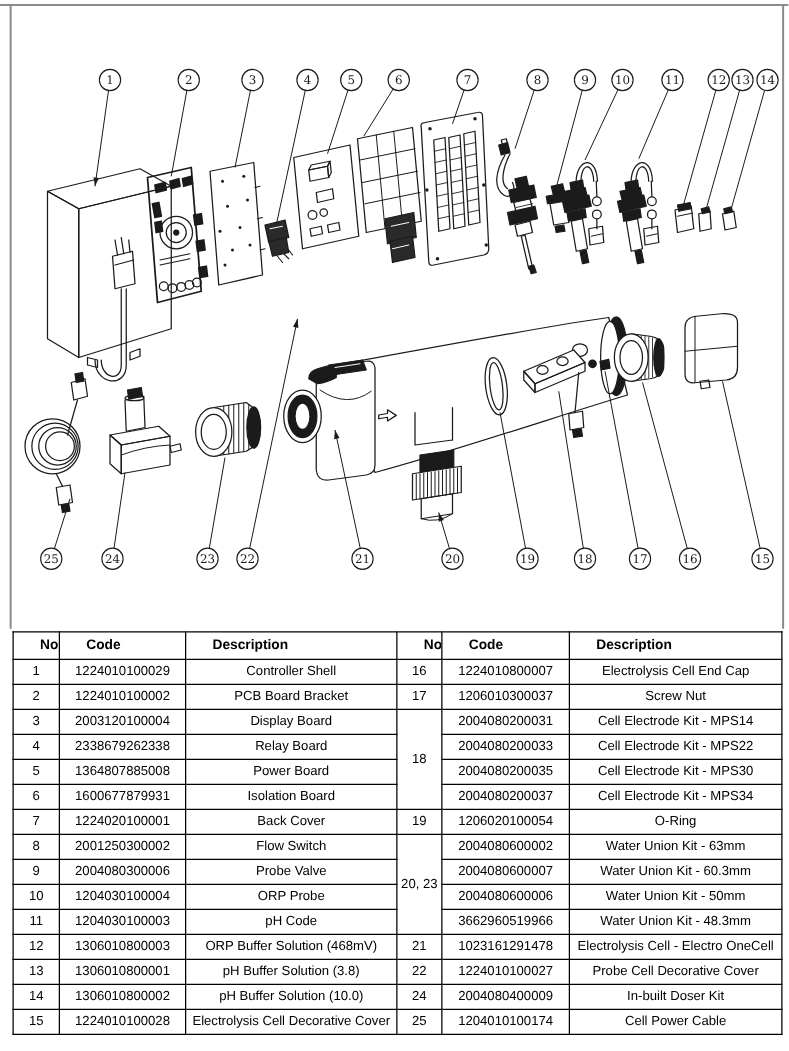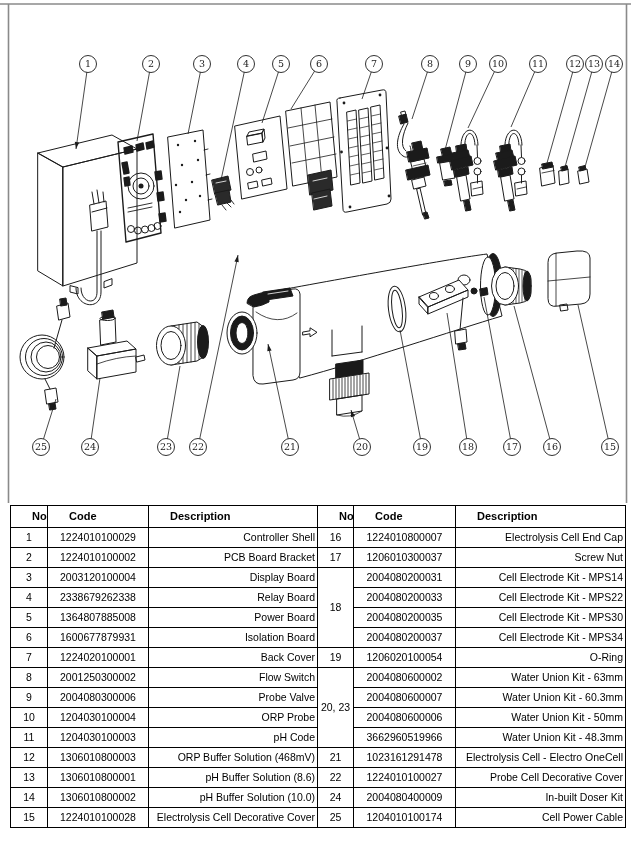--- a/index.html
+++ b/index.html
@@ -5,21 +5,21 @@
   html,body{margin:0;padding:0;background:#fff;}
   .page{position:relative;width:631px;height:841px;background:#fff;overflow:hidden;
         font-family:"Liberation Sans",sans-serif;color:#000;}
   svg text{font-family:"DejaVu Serif",serif;}
   table.parts{position:absolute;left:10px;top:505px;width:615px;border-collapse:collapse;
         table-layout:fixed;font-size:10.5px;line-height:1.05;}
   table.parts th,table.parts td{border:1px solid #000;height:19px;padding:0 2px;
         overflow:hidden;white-space:nowrap;}
   table.parts th{font-weight:bold;font-size:11px;height:21px;text-align:left;padding-left:21px;}
   td.c{text-align:center;}
-  td.d{text-align:right;padding-left:4px;}
+  td.d{text-align:center;padding-left:4px;}
 </style>
 </head>
 <body>
 
 <div class="page">
 
 <svg id="diagram" width="631" height="505" viewBox="0 0 631 505">
 
   <g stroke="#8a8a8a" stroke-width="1.6">
     <line x1="0" y1="4" x2="631" y2="4"></line>
@@ -478,21 +478,21 @@
           <td class="c">12</td>
           <td class="c">1306010800003</td>
           <td class="d">ORP Buffer Solution (468mV)</td>
           <td class="c" rowspan="1">21</td>
           <td class="c">1023161291478</td>
           <td class="d">Electrolysis Cell - Electro OneCell</td>
         </tr>
         <tr>
           <td class="c">13</td>
           <td class="c">1306010800001</td>
-          <td class="d">pH Buffer Solution (8.6)</td>
+          <td class="d">pH Buffer Solution (3.8)</td>
           <td class="c" rowspan="1">22</td>
           <td class="c">1224010100027</td>
           <td class="d">Probe Cell Decorative Cover</td>
         </tr>
         <tr>
           <td class="c">14</td>
           <td class="c">1306010800002</td>
           <td class="d">pH Buffer Solution (10.0)</td>
           <td class="c" rowspan="1">24</td>
           <td class="c">2004080400009</td>

